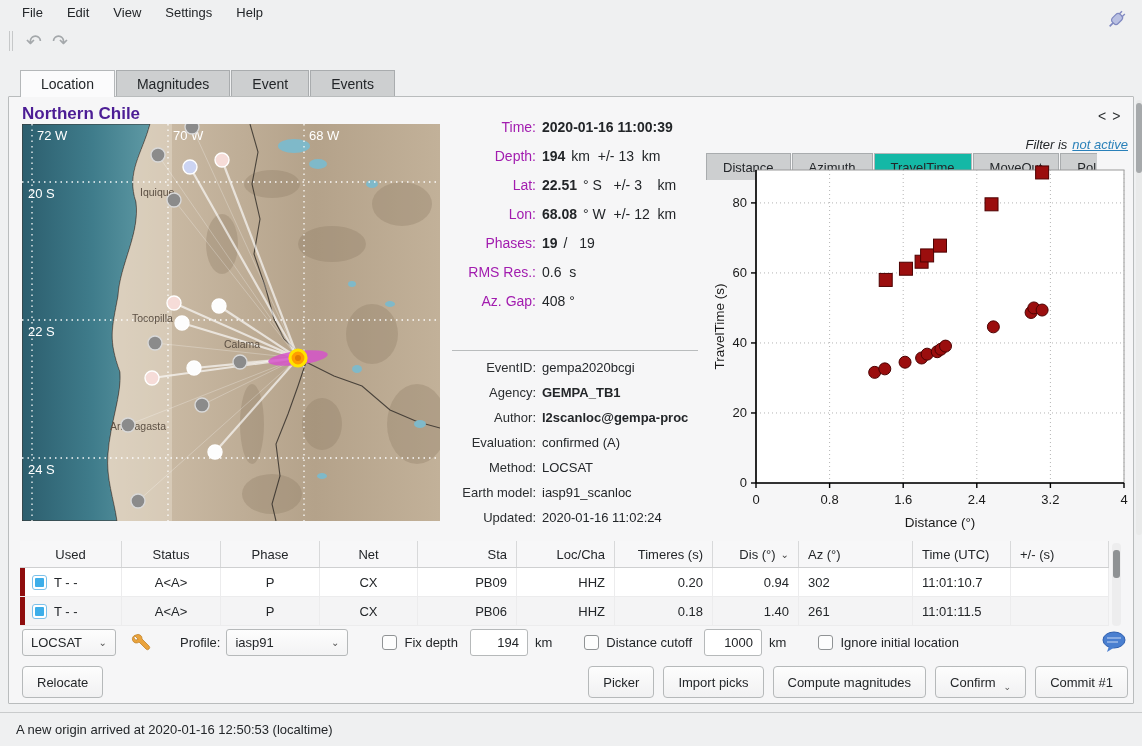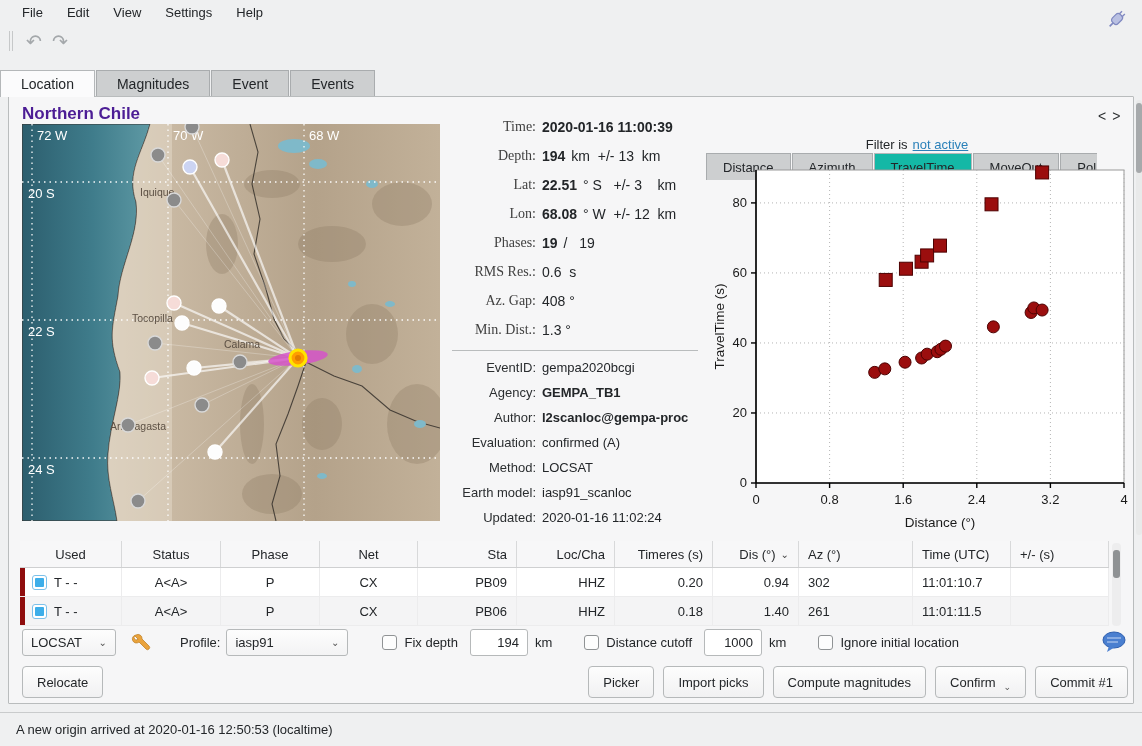--- a/index.html
+++ b/index.html
@@ -8,53 +8,53 @@
   #app { position:relative; width:1142px; height:746px; }
 
   
   #menubar { position:absolute; left:0; top:0; width:100%; height:24px; display:flex; align-items:center; padding-left:12px; gap:4px; }
   .menu-item { padding:3px 10px; border-radius:2px; cursor:default; }
   #toolbar { position:absolute; left:0; top:24px; width:100%; height:34px; display:flex; align-items:center; }
   .tb-handle { width:4px; height:20px; border-left:1px solid #c6c8c9; border-right:1px solid #c6c8c9; margin-left:9px; margin-right:8px; }
   .tb-btn { width:26px; height:26px; display:flex; align-items:center; justify-content:center; color:#a4a8ab; font-size:19px; }
 
   
-  #maintabs { position:absolute; left:0; top:70px; height:27px; display:flex; }
+  #maintabs { position:absolute; left:20px; top:70px; height:27px; display:flex; }
   .tab { height:26px; padding:0 20px; display:flex; align-items:center; background:#cdcfd0; border:1px solid #a9acae; border-bottom:none; margin-right:1px; font-size:14px; }
   .tab.active { background:#fbfbfc; height:27px; position:relative; z-index:3; border-color:#b4b7b9; }
 
   
   #frame { position:absolute; left:8px; top:96px; width:1126px; height:608px; background:#f6f6f7; border:1px solid #b9bcbd; border-radius:1px; }
 
   #page-title { position:absolute; left:22px; top:104px; font-size:17px; font-weight:bold; color:#4c1d95; }
 
   
   #map { position:absolute; left:22px; top:124px; width:418px; height:397px; background:#c6b6a1; cursor:crosshair; }
   #map svg { display:block; }
 
   
   #origin-rows { position:absolute; left:446px; top:112px; width:252px; }
   .o-row { display:flex; height:29px; align-items:center; font-size:14px; }
-  .o-lbl { width:90px; text-align:right; color:#404040; flex:0 0 90px;font-family:Liberation Serif, serif; }
+  .o-lbl { width:90px; text-align:right; color:#a21caf; flex:0 0 90px; }
   .o-val { font-weight:bold; margin-left:6px; white-space:pre; }
   .o-suf { margin-left:6px; white-space:pre; }
   #origin-sep { position:absolute; left:452px; top:350px; width:246px; border-top:1px solid #b9bcbd; }
   #meta-rows { position:absolute; left:446px; top:355px; width:252px; }
   .m-row { display:flex; height:25px; align-items:center; font-size:13px; }
   .m-lbl { width:90px; text-align:right; color:#2b2e30; flex:0 0 90px; }
   .m-val { margin-left:6px; white-space:nowrap; overflow:hidden; width:156px; }
   .m-val.bold { font-weight:bold; }
 
   
   #subtabs-wrap { position:absolute; left:706px; top:105px; width:391px; height:28px; overflow:hidden; display:flex;margin-top:48px; }
   .stab { height:27px; padding:0 16px; display:flex; align-items:center; background:#cdcfd0; border:1px solid #a9acae; border-bottom:none; margin-right:1px; white-space:nowrap; }
   .stab.active { background:#14b8a6; border-color:#b4b7b9; }
   #tab-arrows { position:absolute; left:1098px; top:108px; display:flex; gap:6px; font-size:14px; color:#2b2e30; }
   #tab-arrows span { cursor:default; }
-  #filter-line { position:absolute; left:706px; top:137px; width:422px; text-align:center; font-size:13px; }
+  #filter-line { position:absolute; left:706px; top:137px; width:422px; text-align:right; font-size:13px;font-style:italic; }
   #filter-link { color:#2980b9; text-decoration:underline; margin-left:5px; }
 
   #plot { position:absolute; left:710px; top:158px; }
   #rp-scroll { position:absolute; left:1136px; top:100px; width:6px; height:435px; background:#e9eaea; border-radius:3px; }
   #rp-thumb { position:absolute; left:0; top:3px; width:6px; height:70px; background:#a6a9ab; border-radius:3px; }
 
   
   #table { position:absolute; left:20px; top:541px; width:1089px; font-size:13px; }
   .t-header { display:flex; height:27px; background:#f7f7f8; border-bottom:1px solid #cfd0d1; }
   .t-hcell { display:flex; align-items:center; border-right:1px solid #d8d9da; padding:0 9px; color:#232629; }
@@ -244,24 +244,20 @@
         <span class="o-suf">/   19</span>
       </div>
       <div class="o-row">
         <span class="o-lbl">RMS Res.:</span>
         <span class="o-suf">0.6  s</span>
       </div>
       <div class="o-row">
         <span class="o-lbl">Az. Gap:</span>
         <span class="o-suf">408 °</span>
       </div>
-      <div class="o-row">
-        <span class="o-lbl">Min. Dist.:</span>
-        <span class="o-suf">1.3 °</span>
-      </div>
     </div>
   <div id="origin-sep"></div>
   <div id="meta-rows">
       <div class="m-row">
         <span class="m-lbl">EventID:</span>
         <span class="m-val">gempa2020bcgi</span>
       </div>
       <div class="m-row">
         <span class="m-lbl">Agency:</span>
         <span class="m-val bold">GEMPA_TB1</span>

